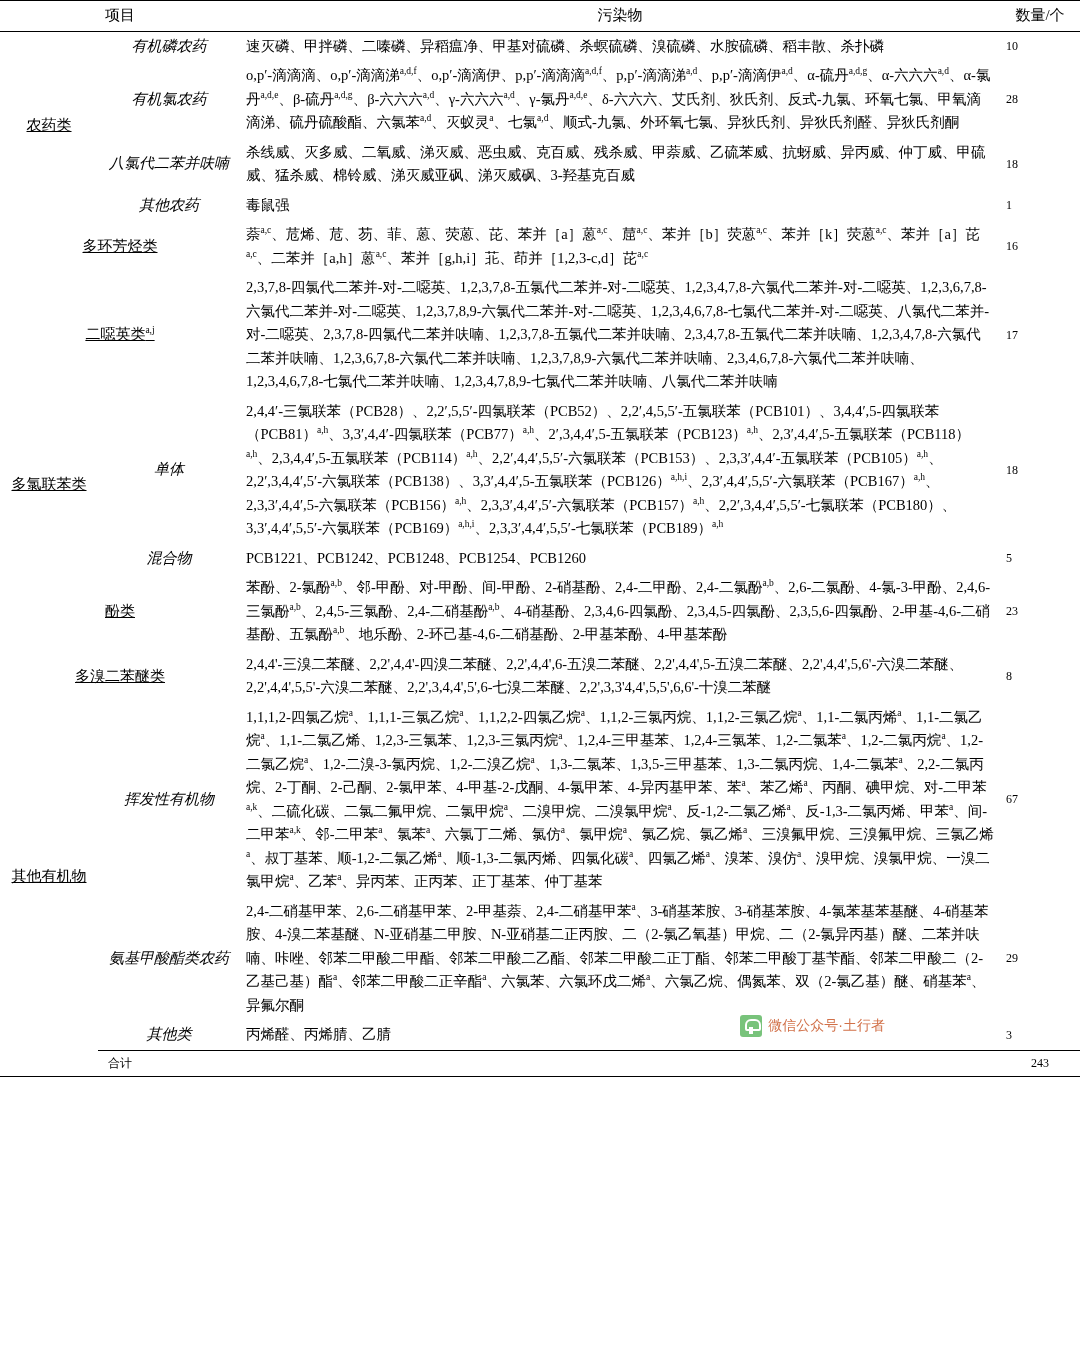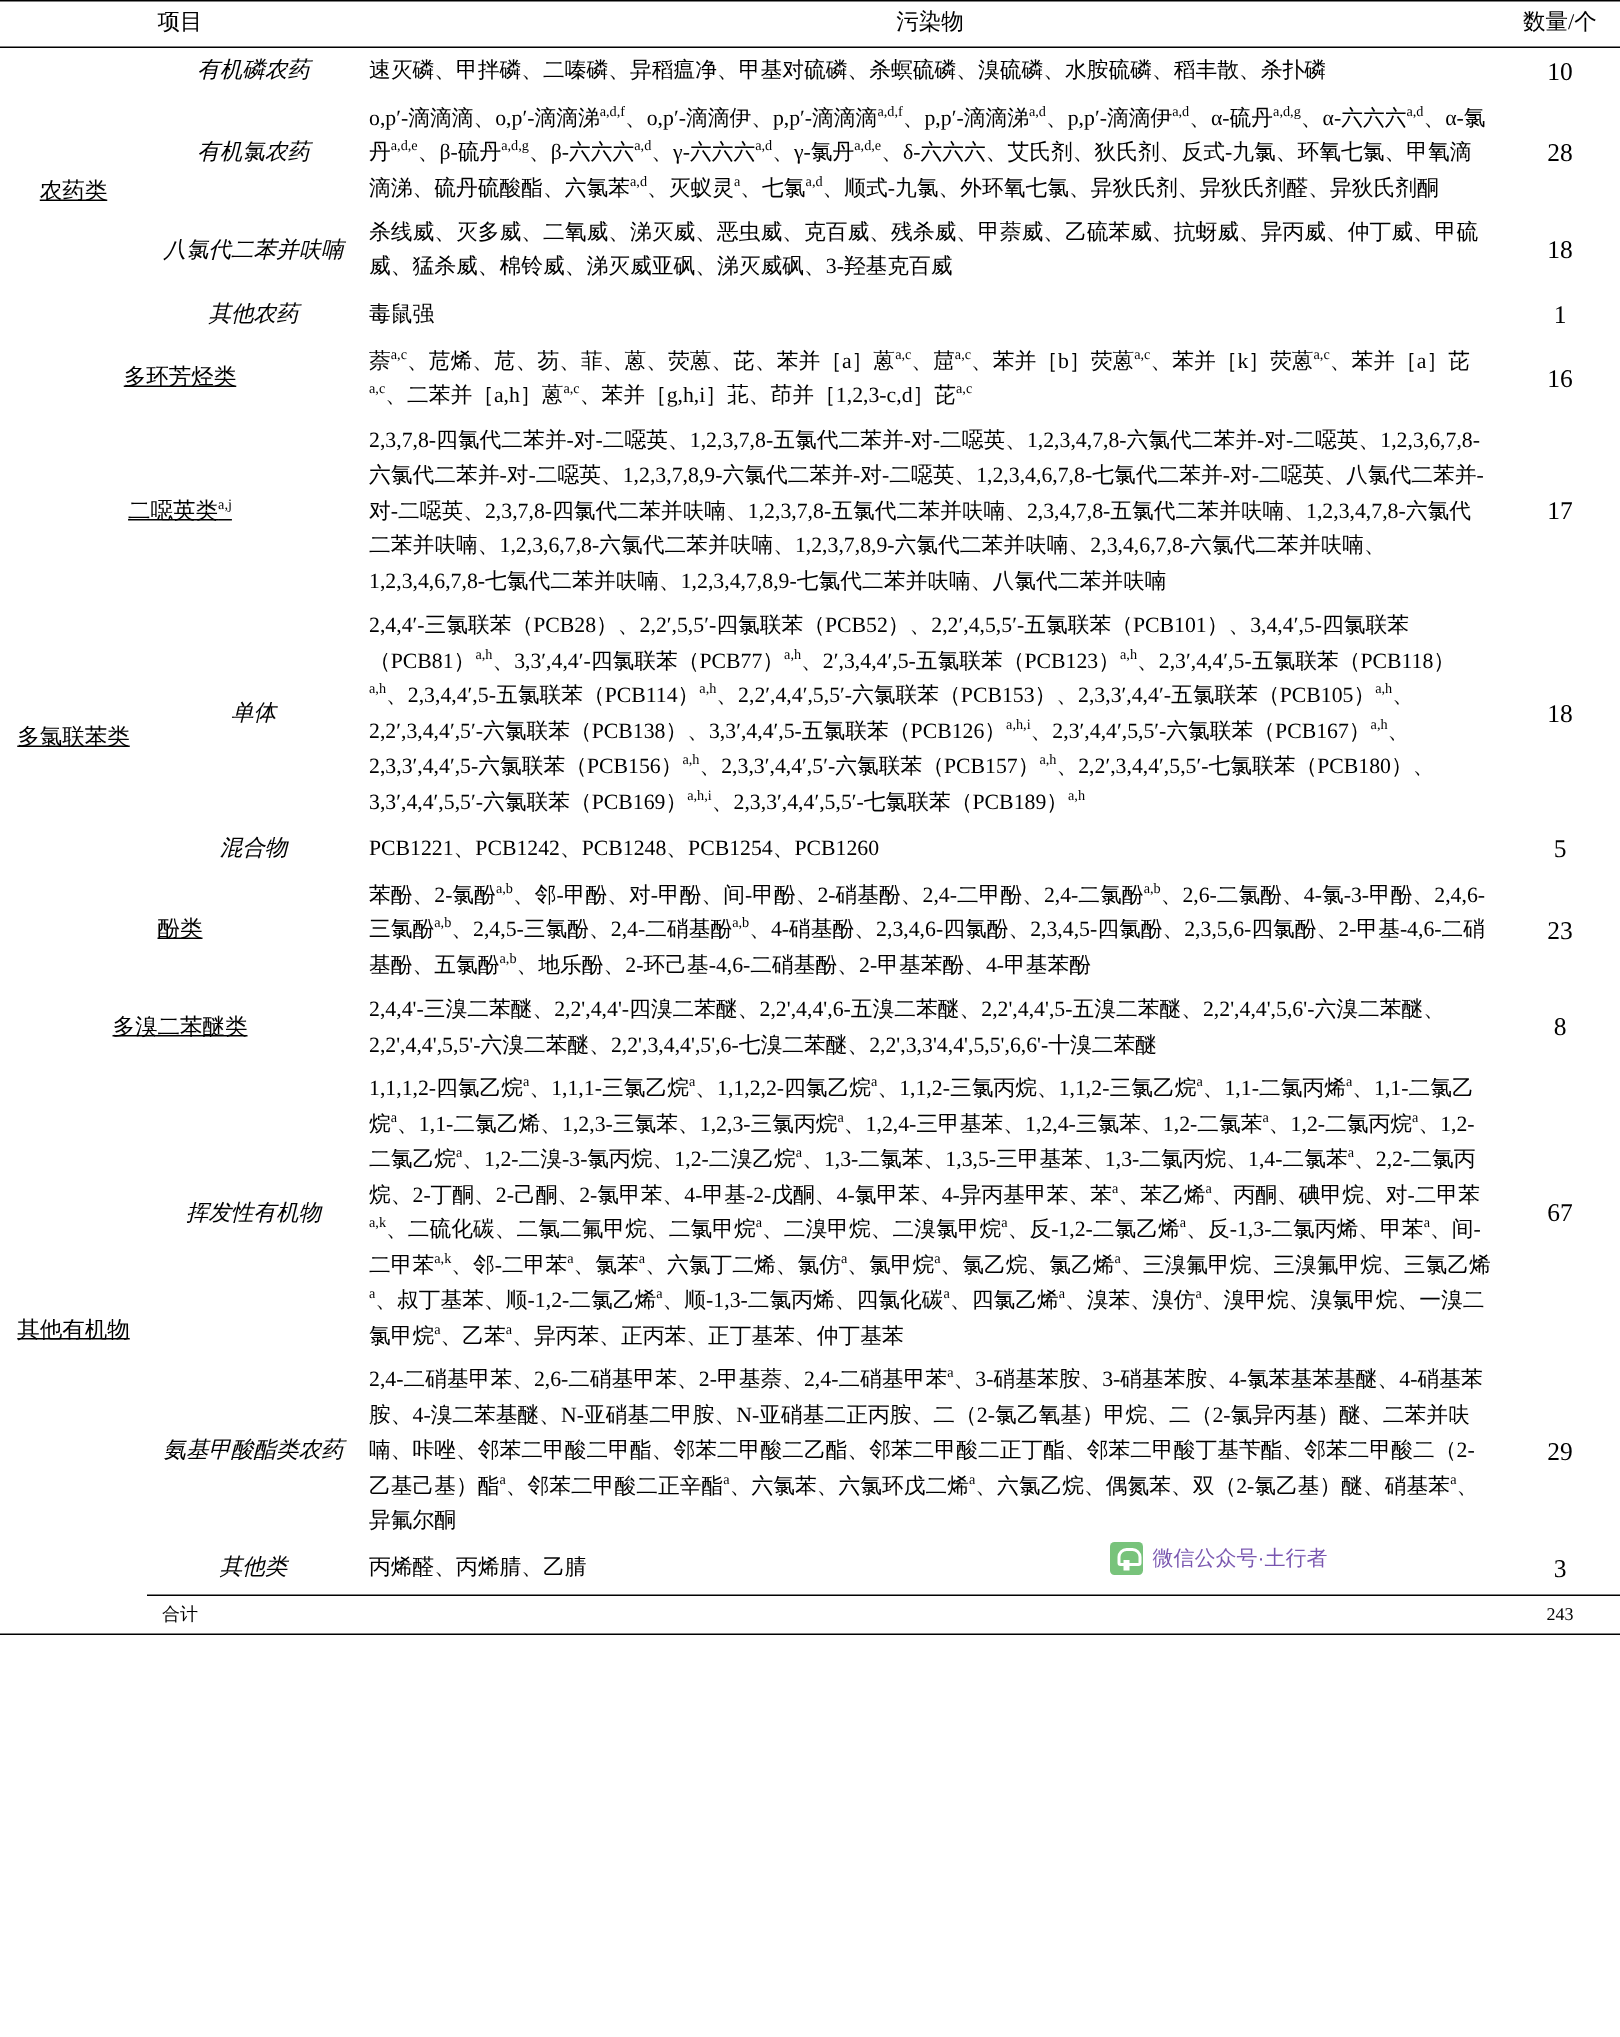--- a/index.html
+++ b/index.html
@@ -53,22 +53,21 @@
     font-style: italic;
   }
   .pol {
     text-align: left;
     font-size: 14.5px;
     line-height: 1.62;
     padding-left: 8px;
     padding-right: 8px;
   }
   .num {
-    text-align: center;
-    font-size: 17px;
+    font-size: 12px;
   }
   .bottomline td {
     border-bottom: 1.1px solid #000;
   }
   .finalline td {
     border-bottom: 1.6px solid #000;
   }
   .total-row td {
     text-align: center;
     font-size: 12px;
@@ -108,21 +107,21 @@
   .wm-logo::after {
     content: "";
     position: absolute;
     left: 9px; top: 12px;
     width: 4px; height: 7px;
     background: #ffffff;
   }
   .wm-text {
     font-family: "Liberation Sans", sans-serif;
     font-size: 14px;
-    color: #4c1d95;
+    color: #c2410c;
   }
 </style>
 </head>
 <body>
 
 <div class="page">
   <table class="main">
     <colgroup>
       <col class="col-cat">
       <col class="col-sub">

